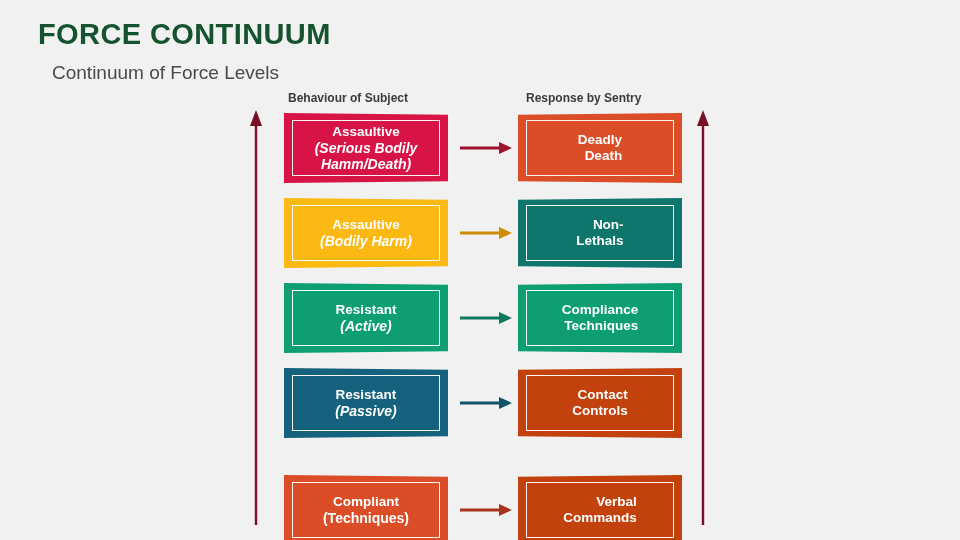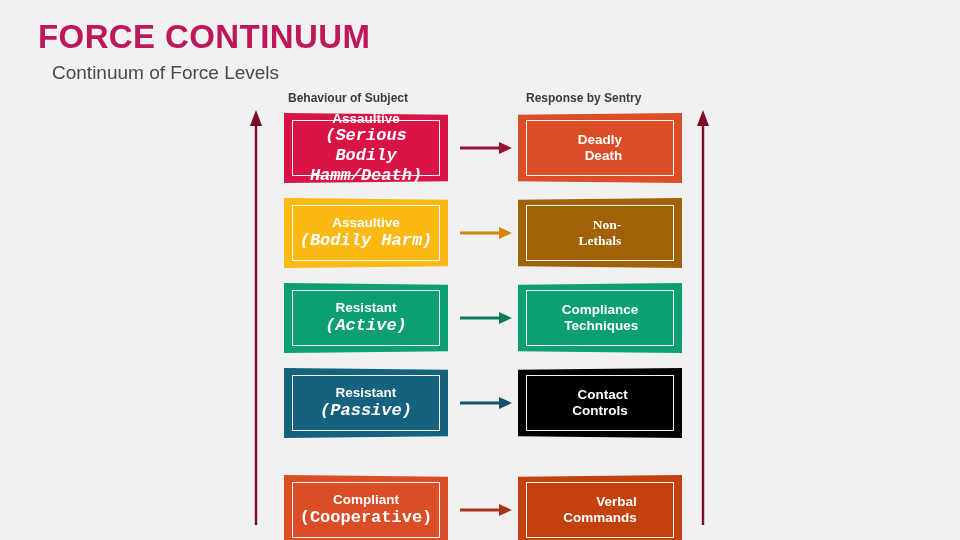--- a/index.html
+++ b/index.html
@@ -12,23 +12,23 @@
   }
   #slide {
     position:relative;
     width:960px; height:540px;
     background:#f1f1f1;
   }
 
   
   #title {
     position:absolute; left:38px; top:18px;
-    font-size:33px; font-weight:bold;
+    font-size:29px; font-weight:bold;
     letter-spacing:0.4px;
-    color:#be185d;
+    color:#14532d;
     white-space:nowrap;
   }
   #subtitle {
     position:absolute; left:39px; top:62px;
     font-size:19px; font-weight:normal;
     color:#4a4a4a;
     white-space:nowrap;
     margin-left:13px;
   }
 
@@ -69,21 +69,21 @@
     border:1.3px solid rgba(255,255,255,0.95);
     pointer-events:none;
   }
   .box .txt {
     position:relative;
     z-index:2;
     line-height:1.16;
     padding:0 10px;
   }
   .box .l1 { font-size:13.5px; font-weight:bold; display:block; }
-  .box .l2 { font-size:17px; font-weight:bold; font-style:italic; display:block;font-family:Liberation Mono, monospace; }
+  .box .l2 { font-size:14px; font-weight:bold; font-style:italic; display:block; }
   .box .l2.upright { font-style:normal; }
   .box .r1, .box .r2 { font-size:13.5px; font-weight:bold; display:block;text-align:right; }
 
   
   .h-arrow {
     position:absolute;
     left:460px; top:0;
     width:52px; height:70px;
     display:flex; align-items:center;
   }
@@ -148,21 +148,21 @@
             <span class="l1">Assaultive</span>
             <span class="l2">(Bodily Harm)</span>
           </div>
         </div>
         <div class="h-arrow">
           <svg width="52" height="14" viewBox="0 0 52 14">
             <line x1="0" y1="7" x2="41" y2="7" stroke="#cf8b06" stroke-width="3"></line>
             <polygon points="52,7 39,13 39,1" fill="#cf8b06"></polygon>
           </svg>
         </div>
-        <div class="box box-right" style="background: #a16207; font-family: Liberation Serif, serif;">
+        <div class="box box-right" style="background: #0f766e;">
           <div class="inner"></div>
           <div class="txt">
             <span class="r1">Non-</span>
             <span class="r2">Lethals</span>
           </div>
         </div>
       </div>
       <div class="row" style="top: 283px;">
         <div class="box box-left" style="background: rgb(13, 158, 114);">
           <div class="inner"></div>
@@ -192,34 +192,34 @@
             <span class="l1">Resistant</span>
             <span class="l2">(Passive)</span>
           </div>
         </div>
         <div class="h-arrow">
           <svg width="52" height="14" viewBox="0 0 52 14">
             <line x1="0" y1="7" x2="41" y2="7" stroke="#0f5468" stroke-width="3"></line>
             <polygon points="52,7 39,13 39,1" fill="#0f5468"></polygon>
           </svg>
         </div>
-        <div class="box box-right" style="background: #000000;">
+        <div class="box box-right" style="background: #c2410c;">
           <div class="inner"></div>
           <div class="txt">
             <span class="r1">Contact</span>
             <span class="r2">Controls</span>
           </div>
         </div>
       </div>
       <div class="row" style="top: 475px;">
         <div class="box box-left" style="background: rgb(219, 77, 39);">
           <div class="inner"></div>
           <div class="txt">
             <span class="l1">Compliant</span>
-            <span class="l2 upright">(Cooperative)</span>
+            <span class="l2 upright">(Techniques)</span>
           </div>
         </div>
         <div class="h-arrow">
           <svg width="52" height="14" viewBox="0 0 52 14">
             <line x1="0" y1="7" x2="41" y2="7" stroke="#a8341a" stroke-width="3"></line>
             <polygon points="52,7 39,13 39,1" fill="#a8341a"></polygon>
           </svg>
         </div>
         <div class="box box-right" style="background: #c2410c;">
           <div class="inner"></div>

